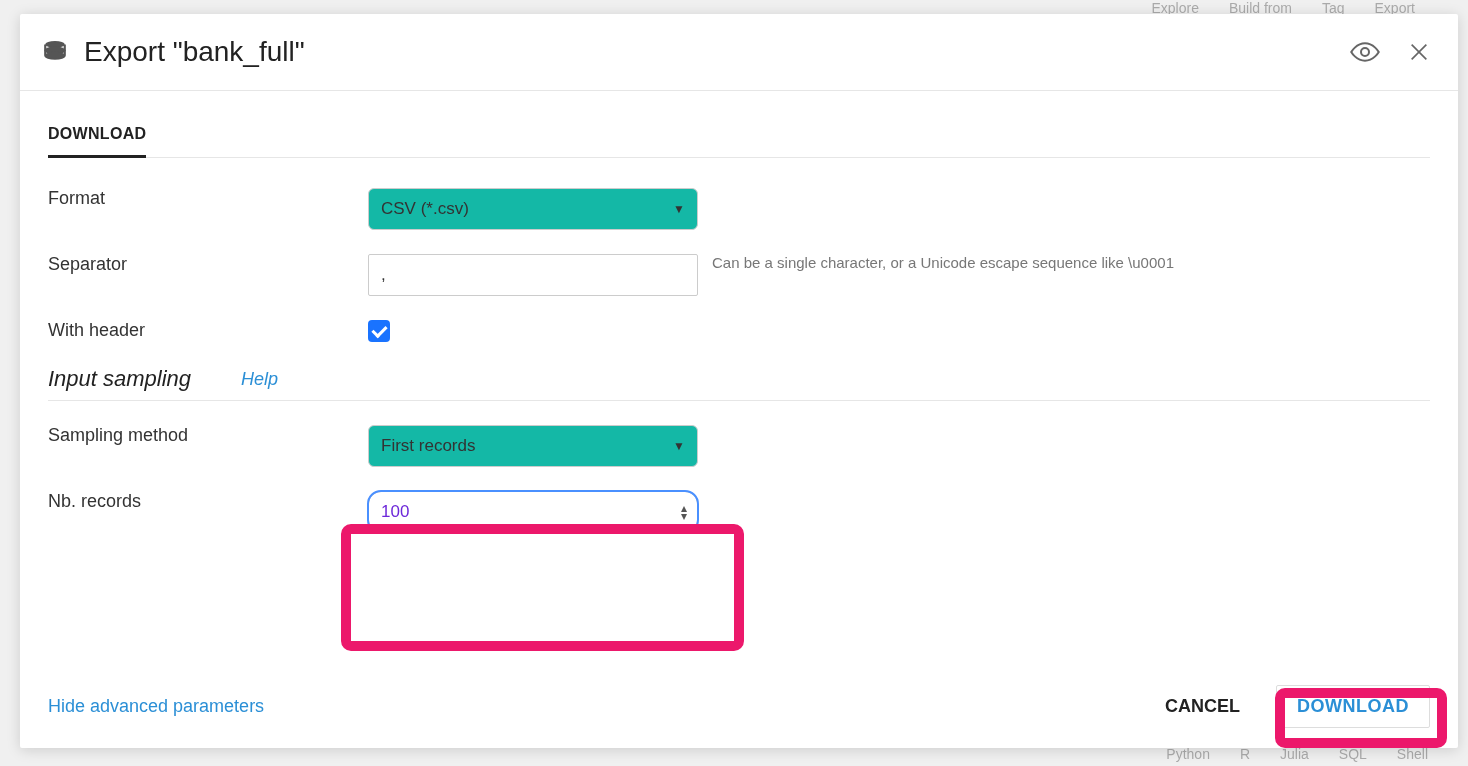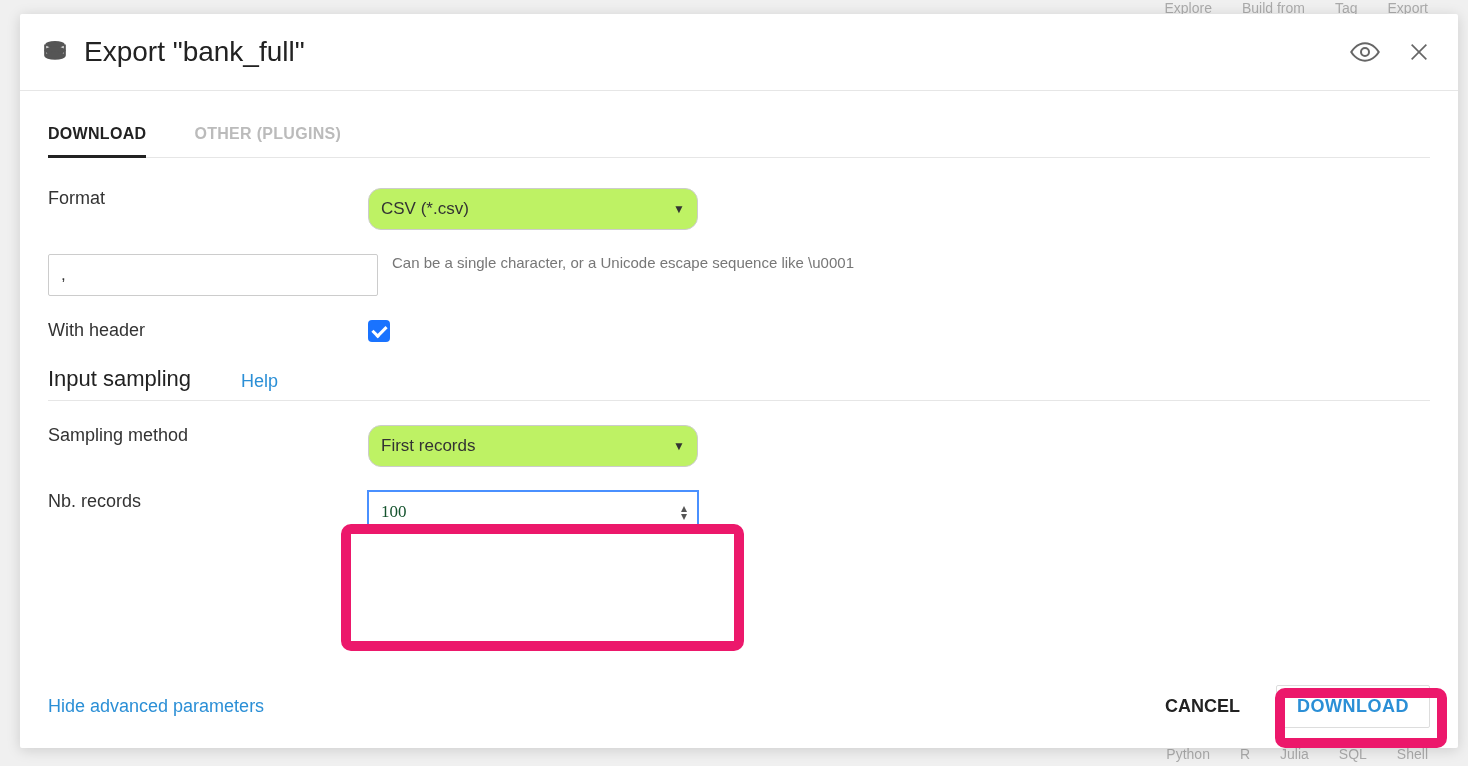--- a/index.html
+++ b/index.html
@@ -2,21 +2,21 @@
 <html><head>
 <meta charset="utf-8">
 <style>
   * { box-sizing: border-box; margin: 0; padding: 0; }
   html, body { width: 1468px; height: 766px; font-family: -apple-system, BlinkMacSystemFont, "Segoe UI", Helvetica, Arial, sans-serif; overflow: hidden; }
   .backdrop {
     position: absolute; inset: 0;
     background: #f0f0f0;
   }
   .bg-topbar {
-    position: absolute; top: 0; right: 0; height: 20px;
+    position: absolute; top: 0; right: 13px; height: 20px;
     display: flex; gap: 30px; color: #444; font-size: 14px; padding-right: 40px;
     opacity: 0.4;
   }
   .bg-botbar {
     position: absolute; bottom: 4px; right: 0; display: flex; gap: 30px;
     color: #444; font-size: 14px; padding-right: 40px; opacity: 0.4;
   }
   .modal {
     position: absolute;
     left: 20px; top: 14px;
@@ -70,42 +70,41 @@
     font-size: 18px; color: #333;
   }
   .control-col { width: 330px; }
   .hint {
     margin-left: 14px;
     font-size: 15px; color: #777;
   }
   .select {
     display: flex; align-items: center; justify-content: space-between;
     width: 100%; height: 42px;
-    border: 1px solid #ccc; border-radius: 13px;
+    border: 1px solid #ccc; border-radius: 6px;
     padding: 0 12px;
-    font-size: 17px; color: #333; background: #bef264;
+    font-size: 17px; color: #333; background: #14b8a6;
     cursor: pointer;
   }
   .select .caret { font-size: 12px; color: #333; }
   .select.empty .sel-text { color: transparent; }
   .select .chev { color: #555; }
   .text-input {
     width: 100%; height: 42px;
     border: 1px solid #ccc; border-radius: 2px;
     padding: 0 12px; font-size: 17px; color: #333;
     background: #fff;
   }
   .num-input {
     width: 100%; height: 42px;
-    border: 1px solid #ccc; border-radius: 0;
-    padding: 0 28px 0 12px; font-size: 17px; color: #14532d;
+    border: 1px solid #ccc; border-radius: 13px;
+    padding: 0 28px 0 12px; font-size: 17px; color: #6d28d9;
     background: #fff;
     outline: 2px solid #4a90ff; outline-offset: -1px;
     position: relative;
-    font-family: Liberation Serif, serif;
   }
   .num-wrap { position: relative; width: 100%; }
   .spinner {
     position: absolute; right: 6px; top: 50%; transform: translateY(-50%);
     width: 16px; color: #555; font-size: 12px; line-height: 8px;
     display: flex; flex-direction: column; align-items: center;
     pointer-events: none;
   }
   .checkbox {
     width: 22px; height: 22px; border-radius: 4px;
@@ -113,24 +112,25 @@
     cursor: pointer;
   }
   .checkbox::after {
     content: ""; position: absolute;
     left: 7px; top: 3px; width: 6px; height: 11px;
     border: solid #fff; border-width: 0 3px 3px 0;
     transform: rotate(45deg);
   }
 
   .section-head {
-    display: flex; align-items: flex-end; gap: 50px;
+    display: flex; align-items: center; gap: 50px;
     border-bottom: 1px solid #e6e6e6;
     padding-bottom: 8px;
     margin: 20px 0 24px 0;
+    font-style: italic;
   }
   .section-title { font-size: 22px; font-weight: 400; color: #222; }
   .help-link { font-size: 18px; color: #2b8fd6; cursor: pointer; }
 
   .highlight-box-1 {
     position: absolute;
     border: 10px solid #ec186b;
     border-radius: 10px;
     pointer-events: none;
   }
@@ -192,36 +192,36 @@
       <svg width="22" height="22" viewBox="0 0 24 24" stroke="#666" stroke-width="1.8">
         <line x1="4" y1="4" x2="20" y2="20"></line>
         <line x1="20" y1="4" x2="4" y2="20"></line>
       </svg>
     </div>
   </div>
 
   <div class="modal-body">
     <div class="tabs">
       <div class="tab active">DOWNLOAD</div>
-      <div class="tab">OTHER (PLUGINS)</div>
     </div>
 
     <div class="form">
 
       <div class="row">
         <div class="row-label">Format</div>
         <div class="control-col">
           <div class="select">
             <span class="sel-text">CSV (*.csv)</span>
             <span class="caret">▼</span>
           </div>
         </div>
       </div>
 
       <div class="row">
+        <div class="row-label">Separator</div>
         <div class="control-col">
           <input class="text-input" value="," style="">
         </div>
         <div class="hint">Can be a single character, or a Unicode escape sequence like \u0001</div>
       </div>
 
       <div class="row">
         <div class="row-label">With header</div>
         <div class="control-col">
           <div class="checkbox"></div>

